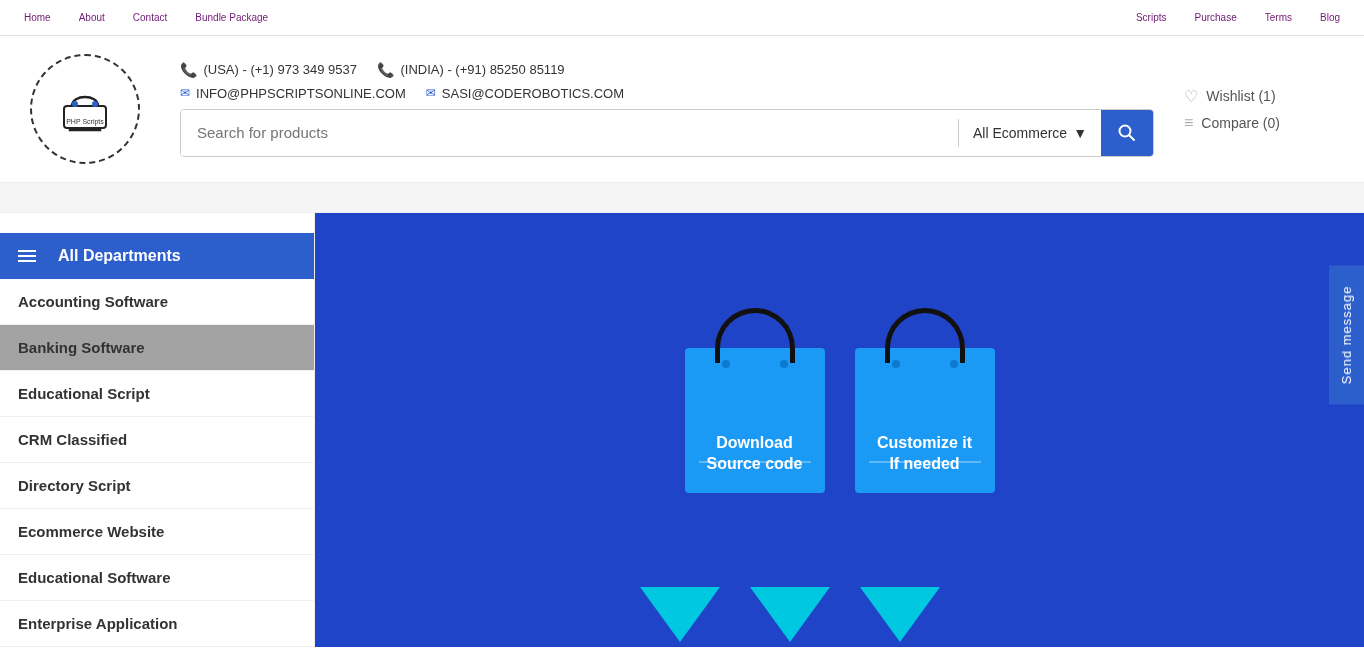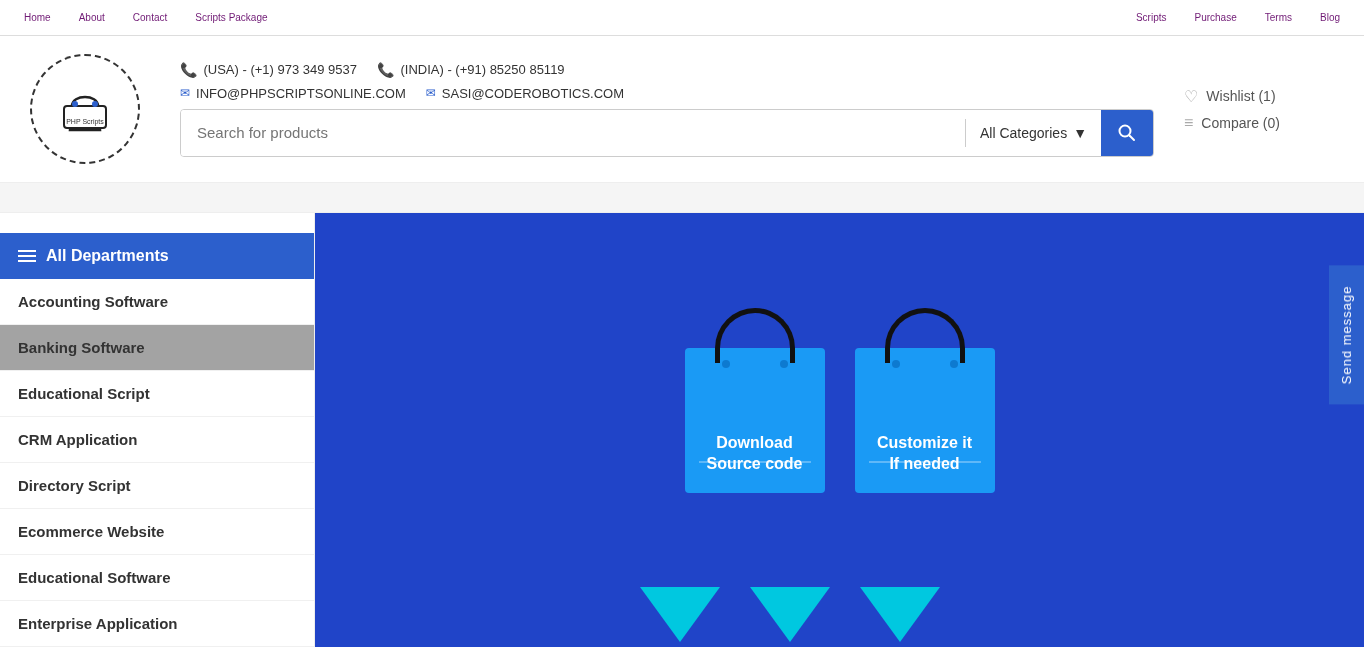--- a/index.html
+++ b/index.html
@@ -149,21 +149,21 @@
       min-width: 315px;
       border-right: 1px solid #eee;
       padding-top: 20px;
     }
     .sidebar-header {
       background: #2c5fcc;
       color: #fff;
       padding: 14px 18px;
       display: flex;
       align-items: center;
-      gap: 10px;
+      gap: 22px;
       font-size: 16px;
       font-weight: bold;
       margin-bottom: 0;
     }
     .sidebar-header .menu-icon {
       display: flex;
       flex-direction: column;
       gap: 3px;
     }
     .sidebar-header .menu-icon span {
@@ -283,21 +283,21 @@
     }
   </style>
 </head>
 <body>
 
 <nav class="top-nav">
   <div class="top-nav-left">
     <a>Home</a>
     <a>About</a>
     <a>Contact</a>
-    <a>Scripts Package</a>
+    <a>Bundle Package</a>
   </div>
   <div class="top-nav-right">
     <a>Scripts</a>
     <a>Purchase</a>
     <a>Terms</a>
     <a>Blog</a>
   </div>
 </nav>
 
 <header class="header">
@@ -332,21 +332,21 @@
       </div>
       <div class="contact-item">
         <span class="mail-icon">✉</span>
         <span>SASI@CODEROBOTICS.COM</span>
       </div>
     </div>
     <div class="search-row">
       <input class="search-input" type="text" placeholder="Search for products" style="">
       <div class="search-divider"></div>
       <div class="category-select">
-        <span>All Categories</span>
+        <span>All Ecommerce</span>
         <span>▼</span>
       </div>
       <button class="search-btn">
         <svg width="20" height="20" viewBox="0 0 20 20" fill="none">
           <circle cx="8" cy="8" r="5.5" stroke="white" stroke-width="2"></circle>
           <line x1="12.5" y1="12.5" x2="17" y2="17" stroke="white" stroke-width="2" stroke-linecap="round"></line>
         </svg>
       </button>
     </div>
   </div>
@@ -372,21 +372,21 @@
       <div class="menu-icon">
         <span></span>
           <span></span>
           <span></span>
       </div>
       <span>All Departments</span>
     </div>
     <div class="sidebar-item">Accounting Software</div>
     <div class="sidebar-item active">Banking Software</div>
     <div class="sidebar-item">Educational Script</div>
-    <div class="sidebar-item">CRM Application</div>
+    <div class="sidebar-item">CRM Classified</div>
     <div class="sidebar-item">Directory Script</div>
     <div class="sidebar-item">Ecommerce Website</div>
     <div class="sidebar-item">Educational Software</div>
     <div class="sidebar-item">Enterprise Application</div>
   </aside>
 
   <section class="hero-area">
     <div class="bags-container">
 
       <div class="bag-wrap">

